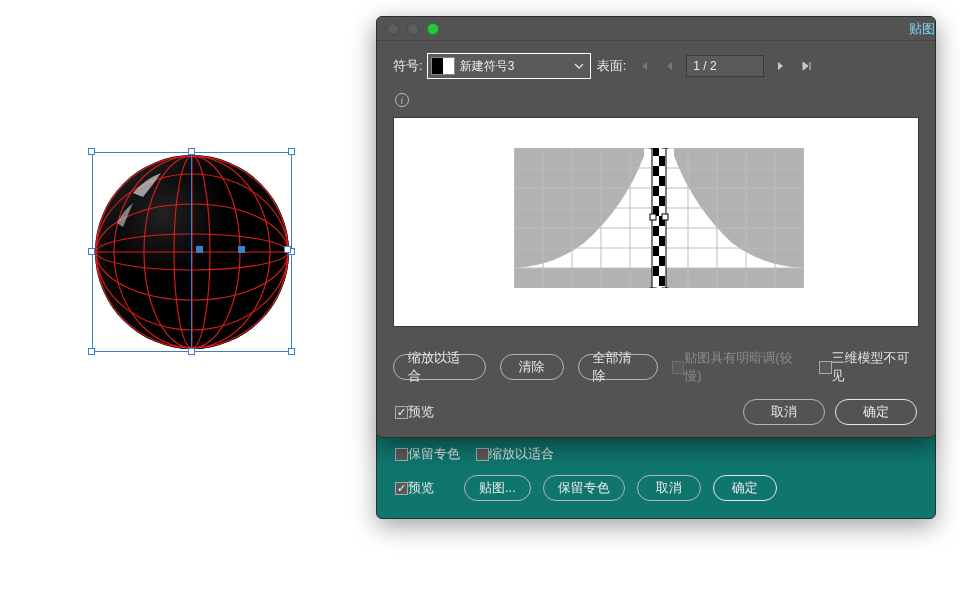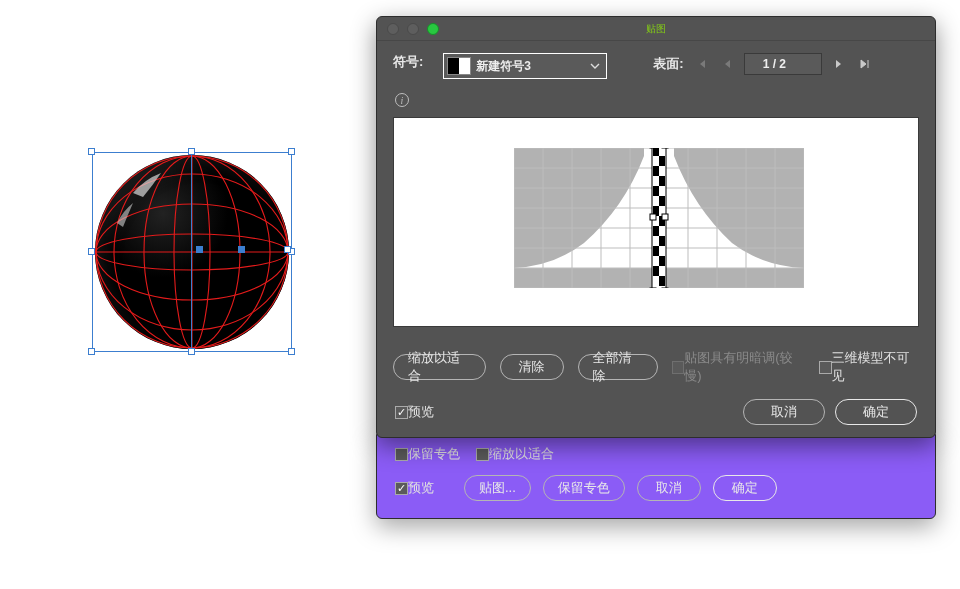--- a/index.html
+++ b/index.html
@@ -29,61 +29,61 @@
   }
   .anchor {
     position:absolute; width:7px; height:7px; background:#fff; border:1px solid #3c7ecf;
   }
   .anchor.mid { background:#3c7ecf; }
   .vline { position:absolute; top:152px; left:191px; width:1px; height:200px; background:#3c7ecf; }
 
   
   .dlg-back {
     position:absolute; left:376px; top:434px; width:560px; height:85px;
-    background:#8b5cf6; border:1px solid #2d2d2d; border-radius:0 0 6px 6px;
+    background:#0f766e; border:1px solid #2d2d2d; border-radius:0 0 6px 6px;
     box-shadow:0 8px 24px rgba(0,0,0,.35);
   }
   .dlg-back .row1 { display:flex; align-items:center; gap:16px; padding:10px 18px 6px; }
   .dlg-back .row2 { display:flex; align-items:center; gap:12px; padding:6px 18px 12px; }
 
   
   .dlg {
     position:absolute; left:376px; top:16px; width:560px; height:422px;
     background:#535353; border:1px solid #2d2d2d; border-radius:6px;
     box-shadow:0 8px 24px rgba(0,0,0,.45);
   }
   .titlebar {
     height:24px; display:flex; align-items:center; position:relative;
     border-bottom:1px solid #474747;
   }
   .traffic { display:flex; gap:8px; padding-left:10px; }
   .tl { width:12px; height:12px; border-radius:50%; background:#5e5e5e; border:1px solid #4a4a4a; }
   .tl.green { background:#28c840; border-color:#17902a; }
-  .title { position:absolute; left:0; right:0; text-align:center; font-size:10px; color:#84cc16; pointer-events:none;}
+  .title { position:absolute; left:0; right:0; text-align:right; font-size:13px; color:#7dd3fc; pointer-events:none;}
   .body { padding:12px 16px 10px; }
-  .toprow { display:flex; align-items:flex-start; gap:20px;font-weight:bold; }
+  .toprow { display:flex; align-items:center; gap:4px; }
   .lbl { color:#e8e8e8; font-size:13px; }
   .symbol-select {
     display:flex; align-items:center; height:24px; width:164px;
     border:1px solid #ffffff; background:#5a5a5a; padding:12px 4px;
   }
   .symbol-thumb {
     width:22px; height:16px; margin-right:6px; position:relative;
     background:linear-gradient(to right, #000 0 50%, #fff 50% 100%);
     outline:1px solid #888;
   }
   .symbol-name { flex:1; color:#eee; font-size:12px; overflow:hidden; white-space:nowrap; }
   .sel-caret { width:14px; display:flex; align-items:center; justify-content:center; color:#ddd; }
-  .surface { display:flex; align-items:center; gap:8px; margin-left:26px; }
+  .surface { display:flex; align-items:center; gap:8px; margin-left:2px; }
   .navbtn { width:18px; height:18px; display:flex; align-items:center; justify-content:center;
             color:#c9c9c9; cursor:default; }
   .navbtn.dis { color:#7a7a7a; }
   .surf-input {
     width:78px; height:22px; background:#5a5a5a; border:1px solid #3a3a3a;
-    color:#eee; font-size:12px; padding:0 18px; display:flex; align-items:center;
+    color:#eee; font-size:12px; padding:0 6px; display:flex; align-items:center;
   }
   .hint { display:flex; align-items:center; gap:8px; color:#c2c2c2; font-size:12px;
           padding:14px 2px 10px; }
   .info-ic { width:14px; height:14px; border:1.2px solid #bdbdbd; border-radius:50%;
              display:flex; align-items:center; justify-content:center; font-size:10px;
              font-style:italic; color:#bdbdbd; font-family:Georgia, serif; }
 
   .preview {
     height:210px; background:#fff; border:1px solid #3a3a3a; position:relative; overflow:hidden;
   }

